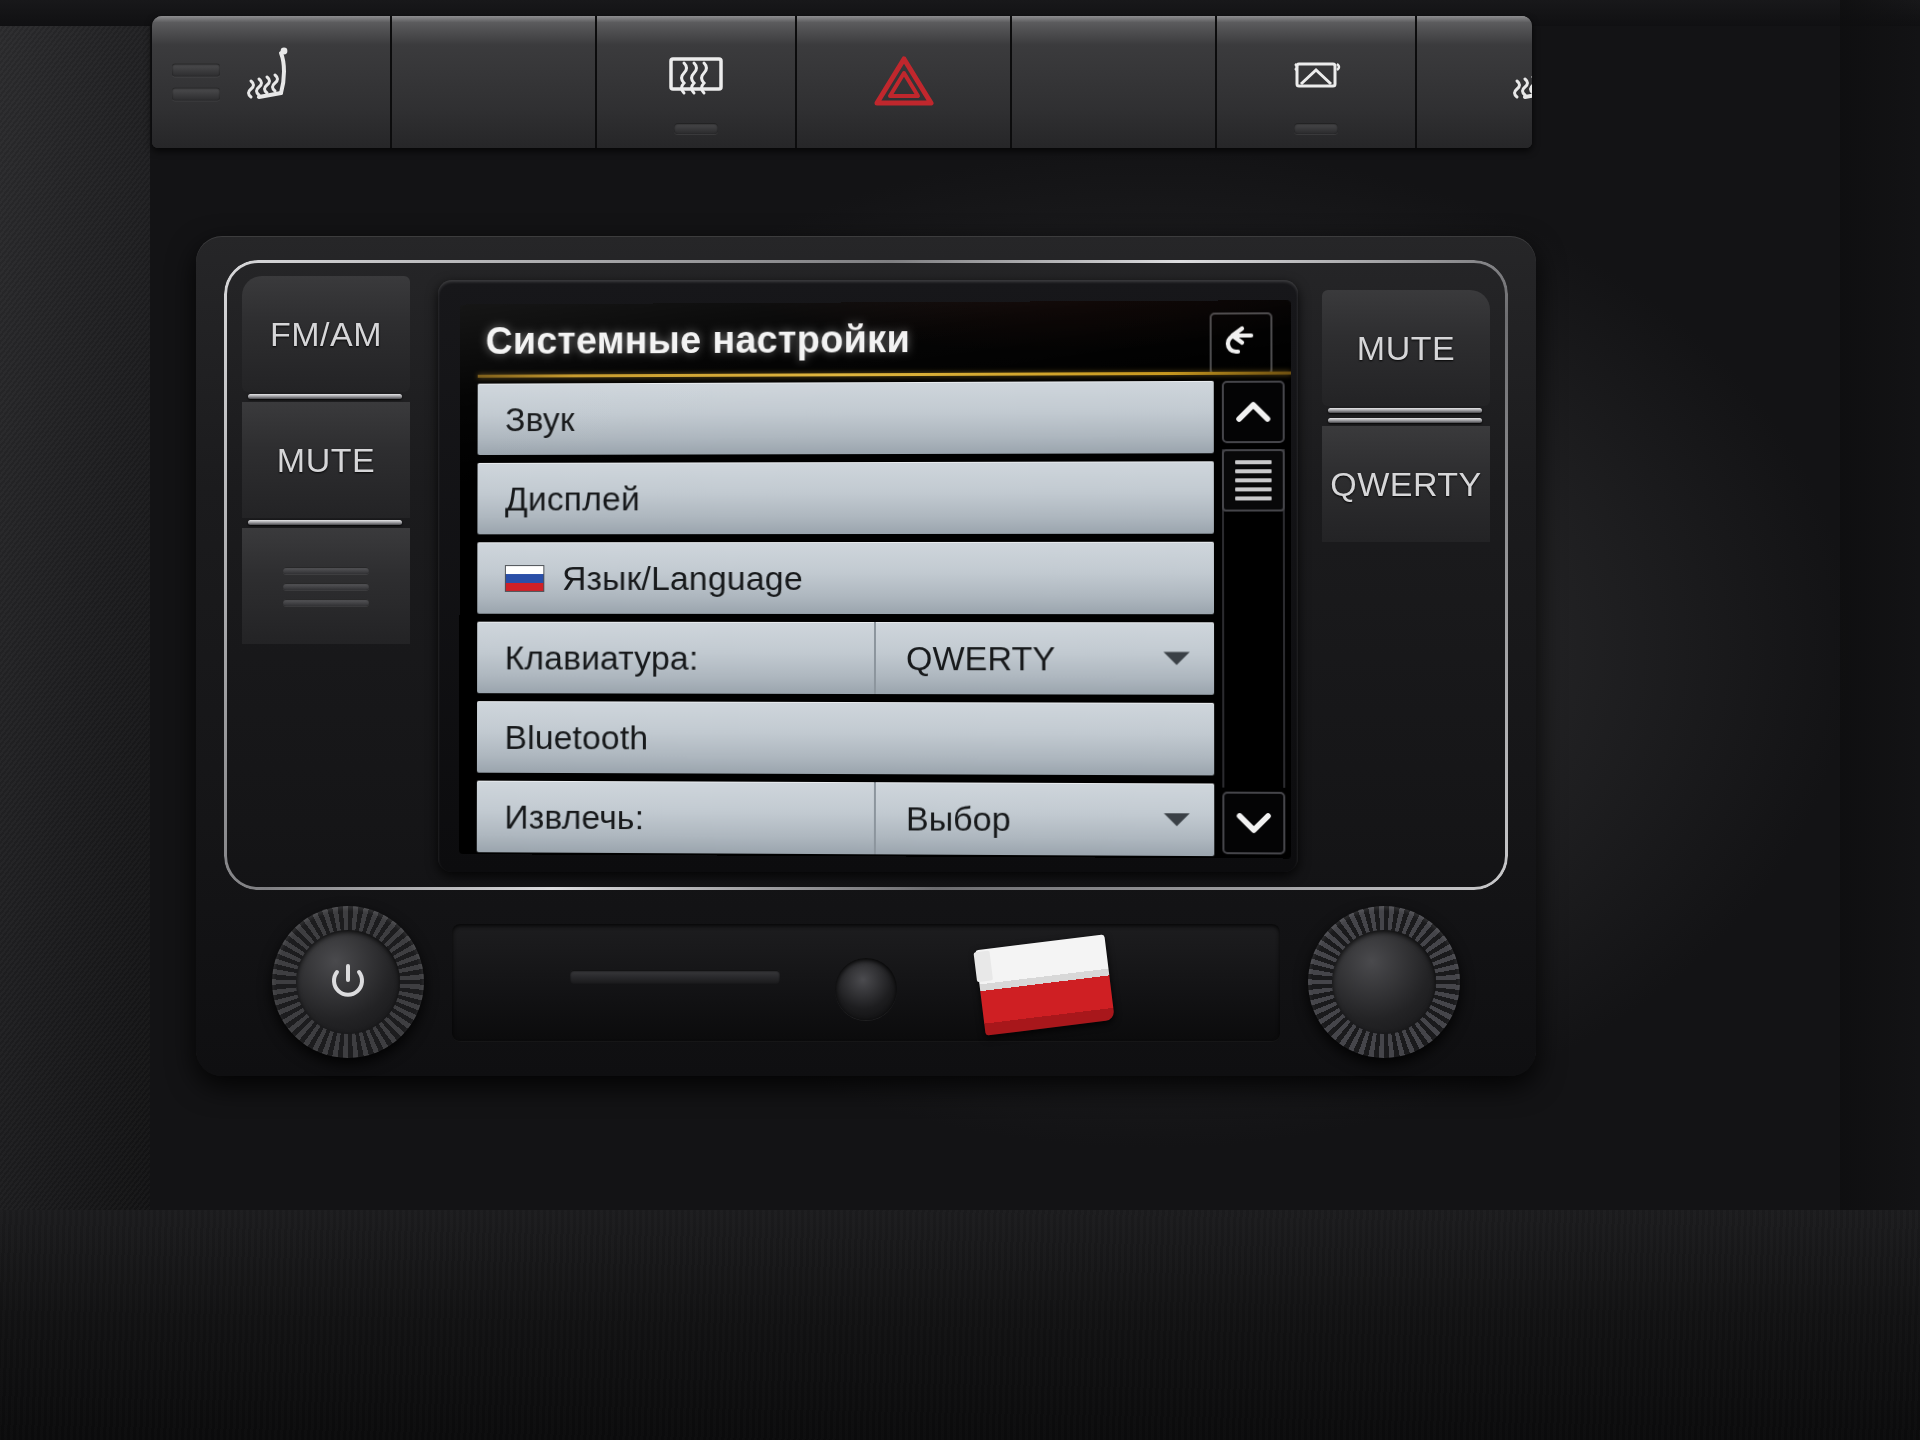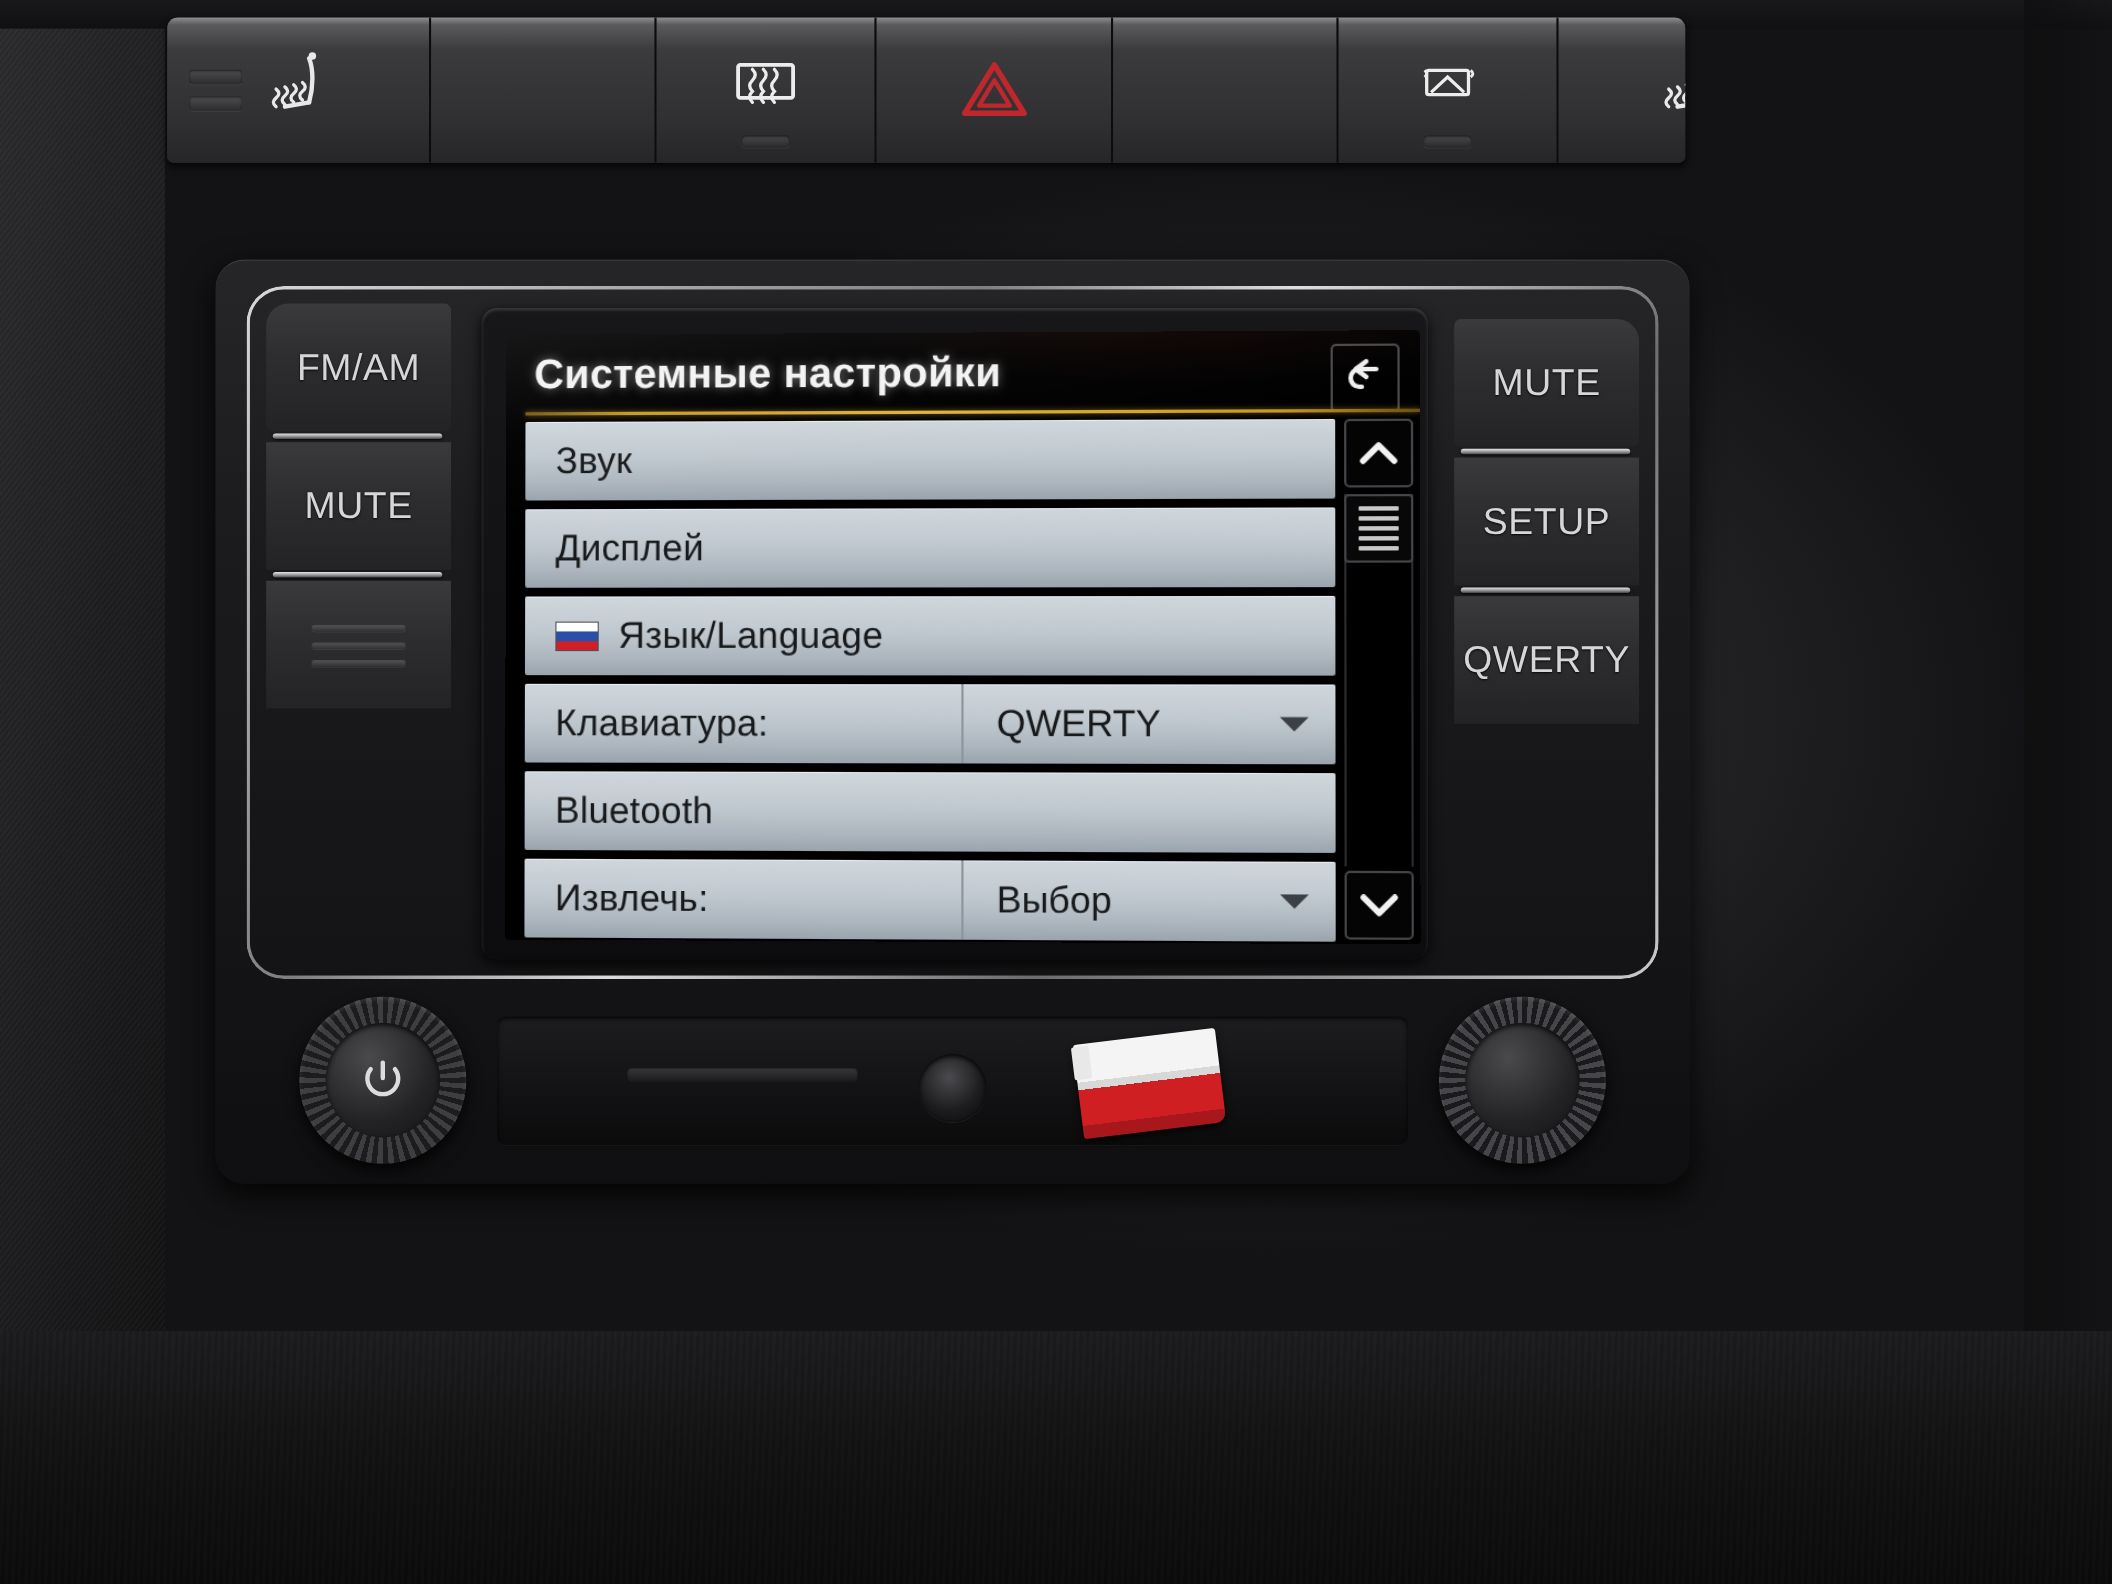--- a/index.html
+++ b/index.html
@@ -452,23 +452,20 @@
             <i></i>
           </div>
       </div>
     </div>
 
     <div class="side-col right">
       <div class="hw-btn r-top-right">
         <span>MUTE</span>
       </div>
       <div class="hw-sep"></div>
-      <div class="hw-btn">
-        <span>SETUP</span>
-      </div>
       <div class="hw-sep"></div>
       <div class="hw-btn">
         <span>QWERTY</span>
       </div>
     </div>
 
     <div class="screen-bezel">
       <div class="screen">
 
         <div class="ui-title-bar">

